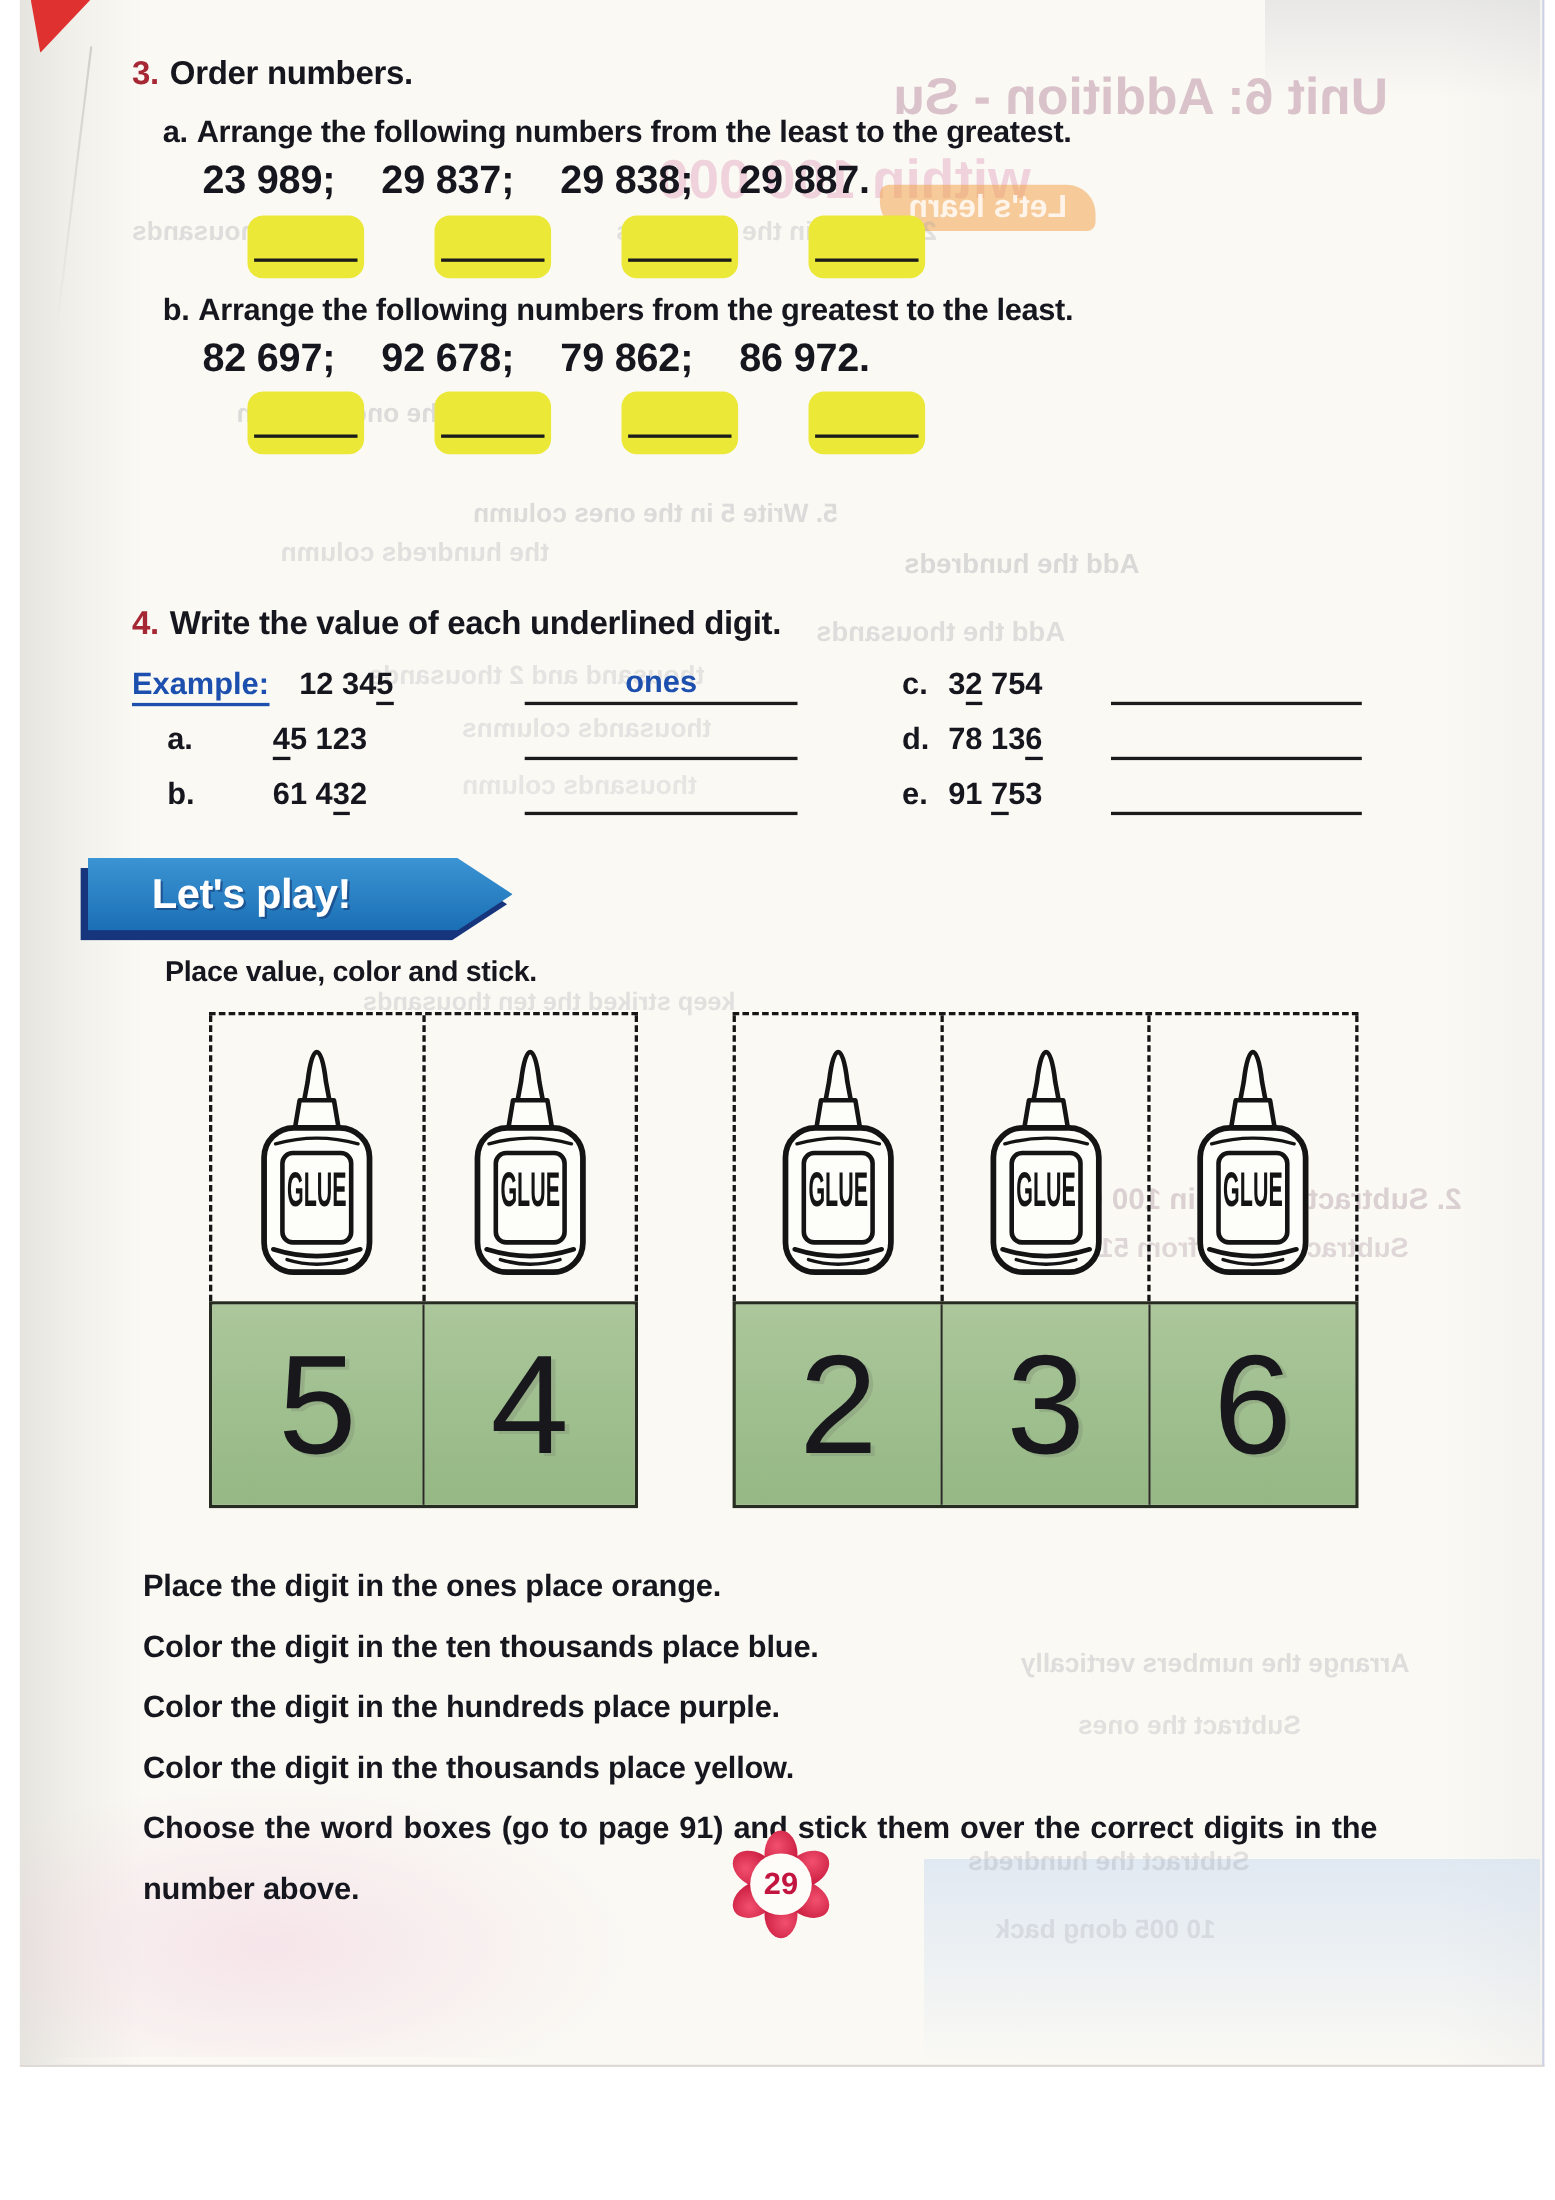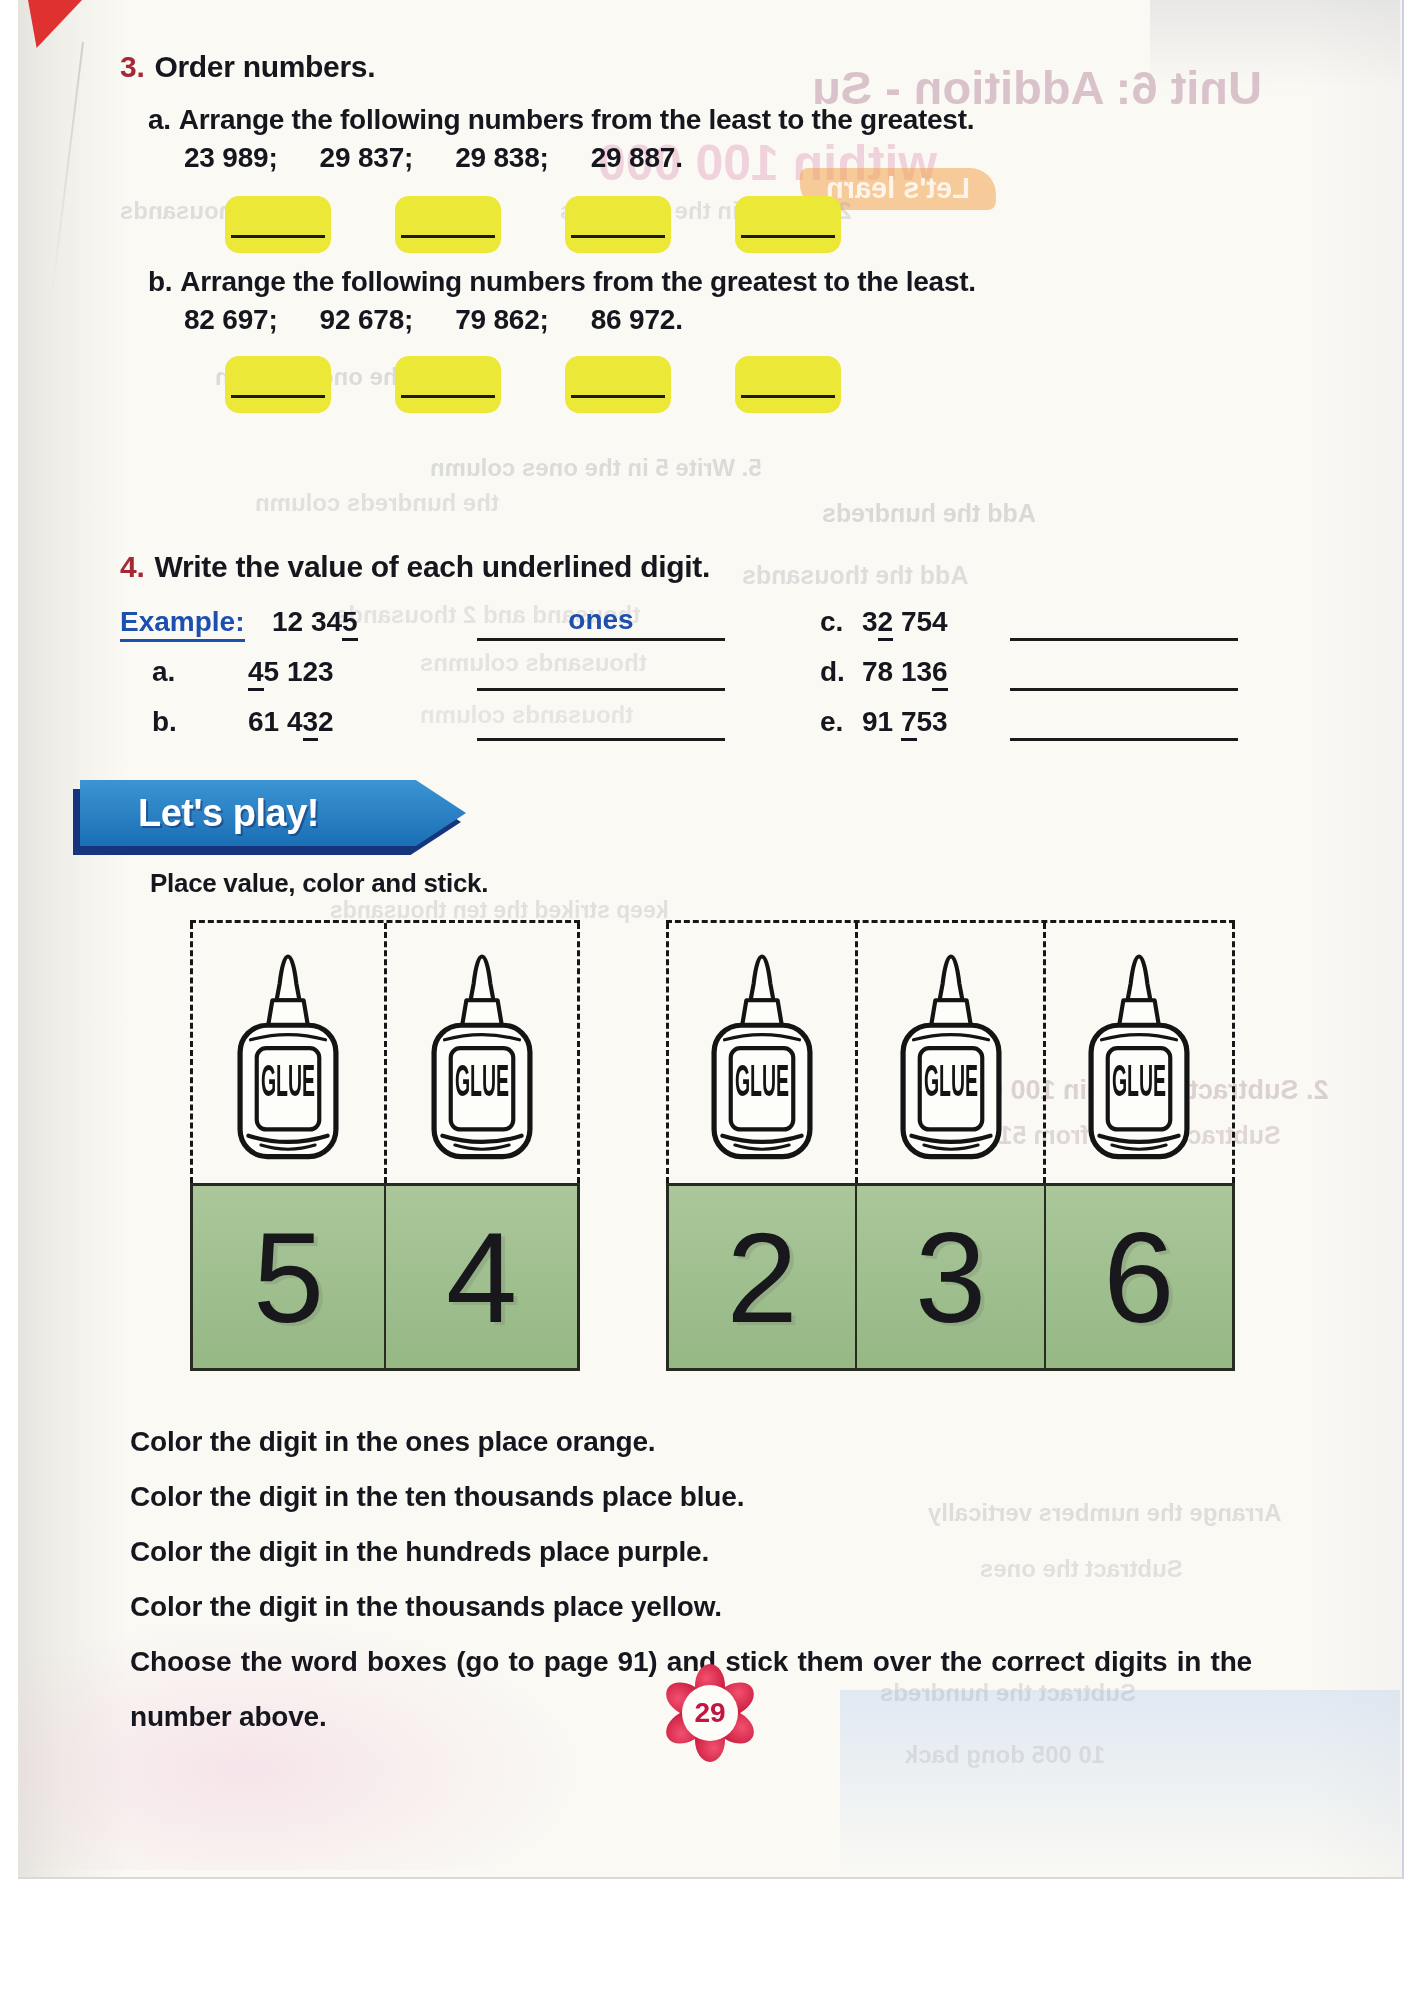--- a/index.html
+++ b/index.html
@@ -27,21 +27,21 @@
     background:linear-gradient(rgba(140,140,140,.35),rgba(140,140,140,0));transform:rotate(7deg);transform-origin:top left;}
 
   
   .ghost{position:absolute;transform:scaleX(-1);font-weight:bold;white-space:nowrap;pointer-events:none;line-height:1.1;}
 
   
   .sec-head{position:absolute;font-size:30px;font-weight:bold;letter-spacing:-.3px;}
   .sec-head .qnum{color:var(--accent-red);margin-right:10px;}
   .sub-line{position:absolute;font-size:28px;font-weight:bold;letter-spacing:-.3px;}
   .sub-line .sub-label{margin-right:8px;}
-  .num-row{position:absolute;display:flex;gap:42px;font-size:28px;font-weight:bold;letter-spacing:-.2px;}
+  .num-row{position:absolute;display:flex;gap:42px;font-size:36px;font-weight:bold;letter-spacing:-.2px;}
   .blanks-row{position:absolute;display:flex;gap:64px;}
   .blank{width:106px;height:57px;background:var(--highlight);border-radius:14px;position:relative;}
   .blank-line{position:absolute;left:6%;right:6%;bottom:15px;height:3px;background:var(--line);}
   .q4-row{position:absolute;height:44px;font-size:28px;font-weight:bold;}
   .q4-label{position:absolute;top:0;}
   .q4-num{position:absolute;top:0;white-space:pre;}
   .udigit{border-bottom:3px solid var(--ink);padding-bottom:1px;}
   .ansline{position:absolute;border-bottom:3px solid var(--line);height:34px;}
   .example-label{color:var(--blue-text);border-bottom:3px solid var(--blue-text);padding-bottom:1px;}
   .ones-word{position:absolute;left:0;right:0;bottom:2px;text-align:center;color:var(--blue-text);font-size:28px;font-weight:bold;}
@@ -300,21 +300,21 @@
         </div>
         <div class="digits-row">
           <div class="digit-cell">2</div>
           <div class="digit-cell">3</div>
           <div class="digit-cell">6</div>
         </div>
       </div>
     </div>
 
   <div class="instr" id="instructions">
-      <div class="instr-line">Color the digit in the ones place orange.</div>
+      <div class="instr-line">Place the digit in the ones place orange.</div>
       <div class="instr-line">Color the digit in the ten thousands place blue.</div>
       <div class="instr-line">Color the digit in the hundreds place purple.</div>
       <div class="instr-line">Color the digit in the thousands place yellow.</div>
       <div class="instr-line wrap">Choose the word boxes (go to page 91) and stick them over the correct digits in the number above.</div>
     </div>
 
   <div class="flower">
       <div class="petal" style="transform: rotate(300deg) translateY(-27px);"></div>
       <div class="petal" style="transform: rotate(240deg) translateY(-27px);"></div>
       <div class="petal" style="transform: rotate(180deg) translateY(-27px);"></div>

